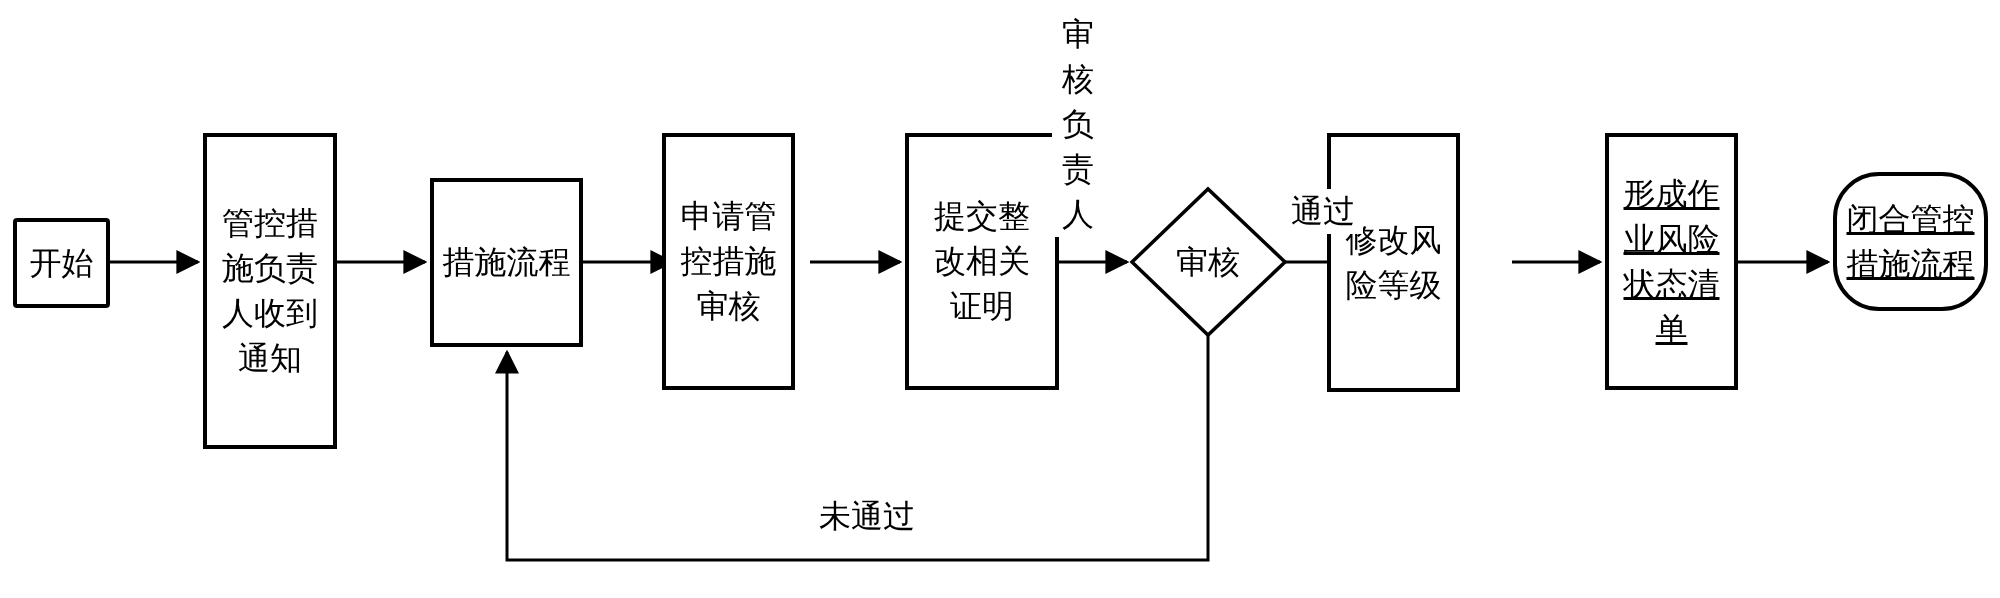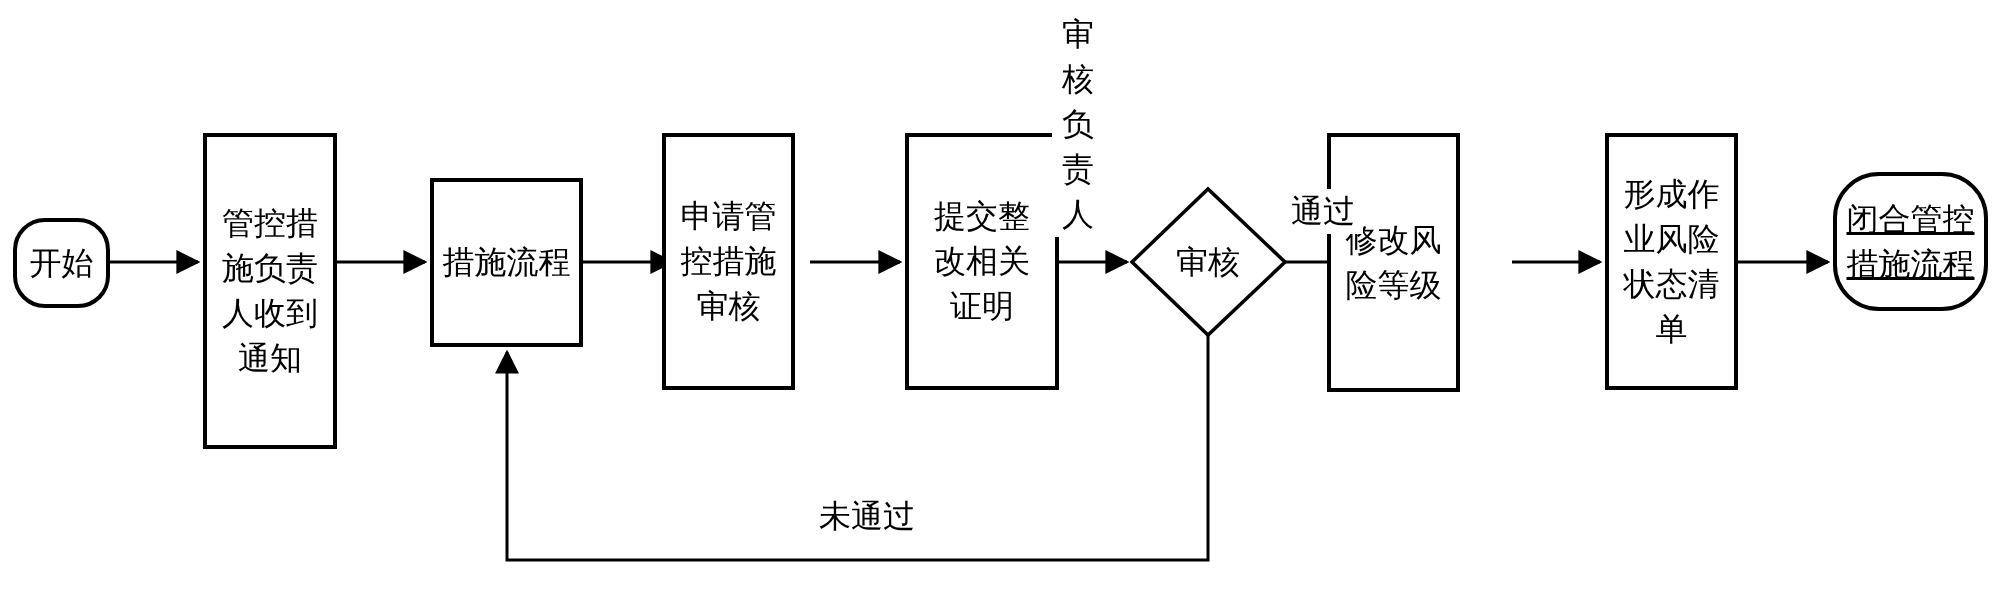--- a/index.html
+++ b/index.html
@@ -30,21 +30,21 @@
     display: flex;
     align-items: center;
     justify-content: center;
     text-align: center;
     font-size: 32px;
     line-height: 45px;
     font-weight: 500;
     white-space: pre-line;
   }
   .terminator {
-    border-radius: 32px;
+    border-radius: 4px;
   }
   .terminator.end {
     border-radius: 46px;
   }
   .decision-label {
     position: absolute;
     display: flex;
     align-items: center;
     justify-content: center;
     text-align: center;
@@ -66,21 +66,21 @@
     background: #ffffff;
   }
   
   #node-start   { left: 13px;   top: 218px; width: 97px;  height: 90px;  }
   #node-notify  { left: 203px;  top: 133px; width: 134px; height: 316px; }
   #node-rectify { left: 430px;  top: 178px; width: 153px; height: 169px; }
   #node-apply   { left: 662px;  top: 133px; width: 133px; height: 257px; }
   #node-submit  { left: 905px;  top: 133px; width: 154px; height: 257px; }
   #node-review-label { left: 1133px; top: 240px; width: 150px; height: 45px; }
   #node-modify  { left: 1327px; top: 133px; width: 133px; height: 259px; }
-  #node-list    { left: 1605px; top: 133px; width: 133px; height: 257px; }
+  #node-list    { left: 1605px; top: 133px; width: 133px; height: 257px; text-decoration: underline; }
   #node-end     { left: 1833px; top: 172px; width: 155px; height: 139px; text-decoration: underline; }
   #label-reviewer { left: 1052px; top: 12px;  width: 52px;  height: 225px; }
   #label-pass     { left: 1283px; top: 189px; width: 80px;  height: 45px; text-align: center; }
   #label-fail     { left: 807px;  top: 494px; width: 120px; height: 45px; }
 </style>
 </head>
 <body>
 
 <div id="stage">
 

